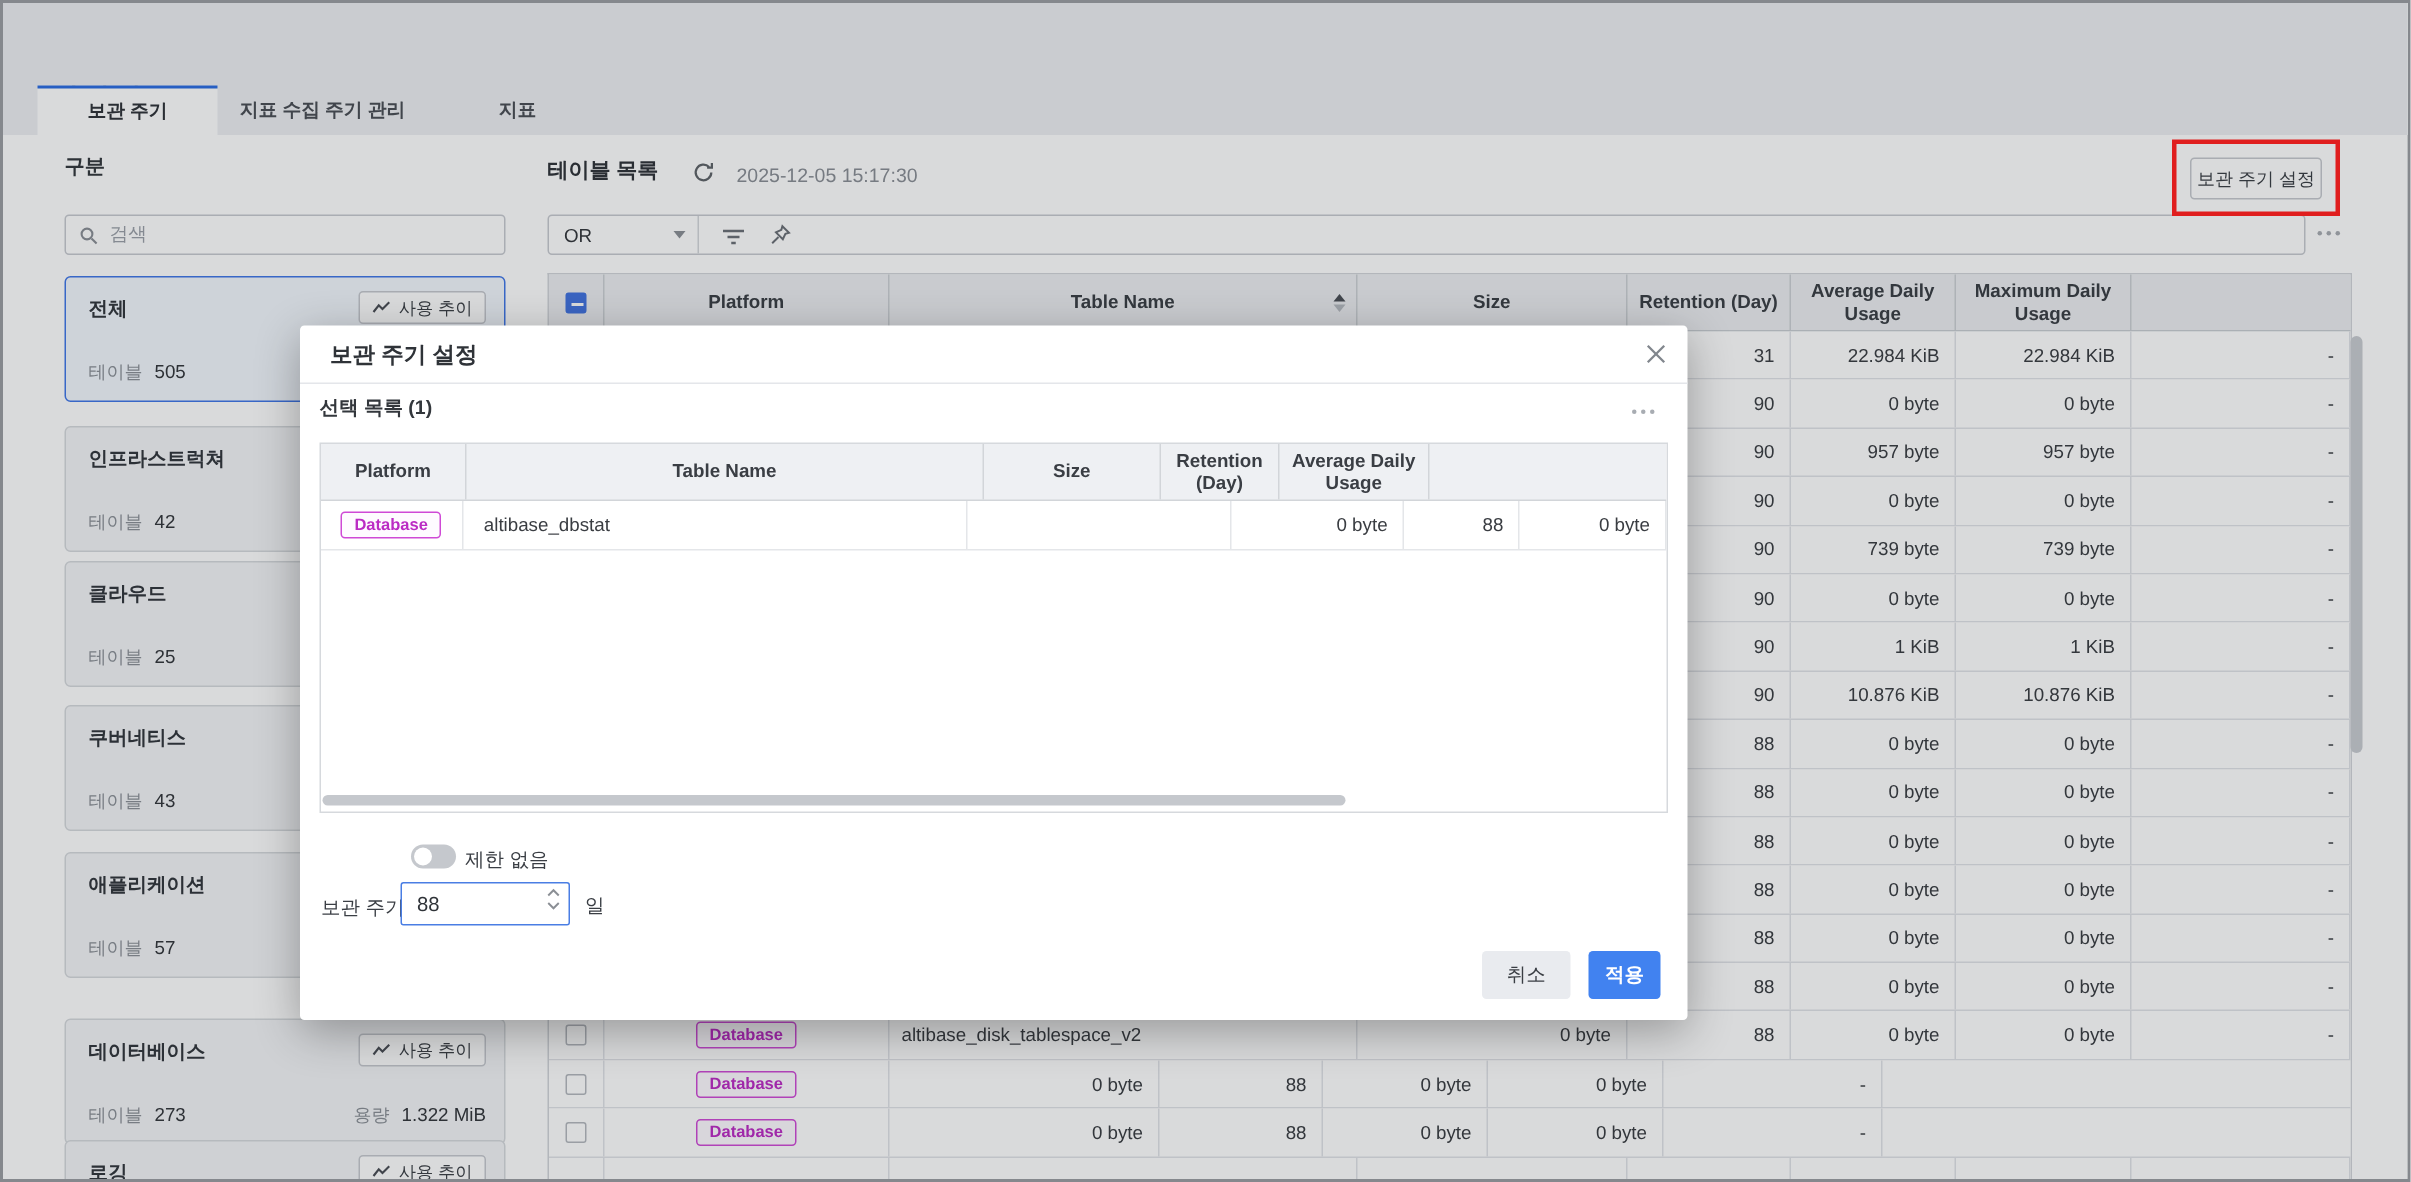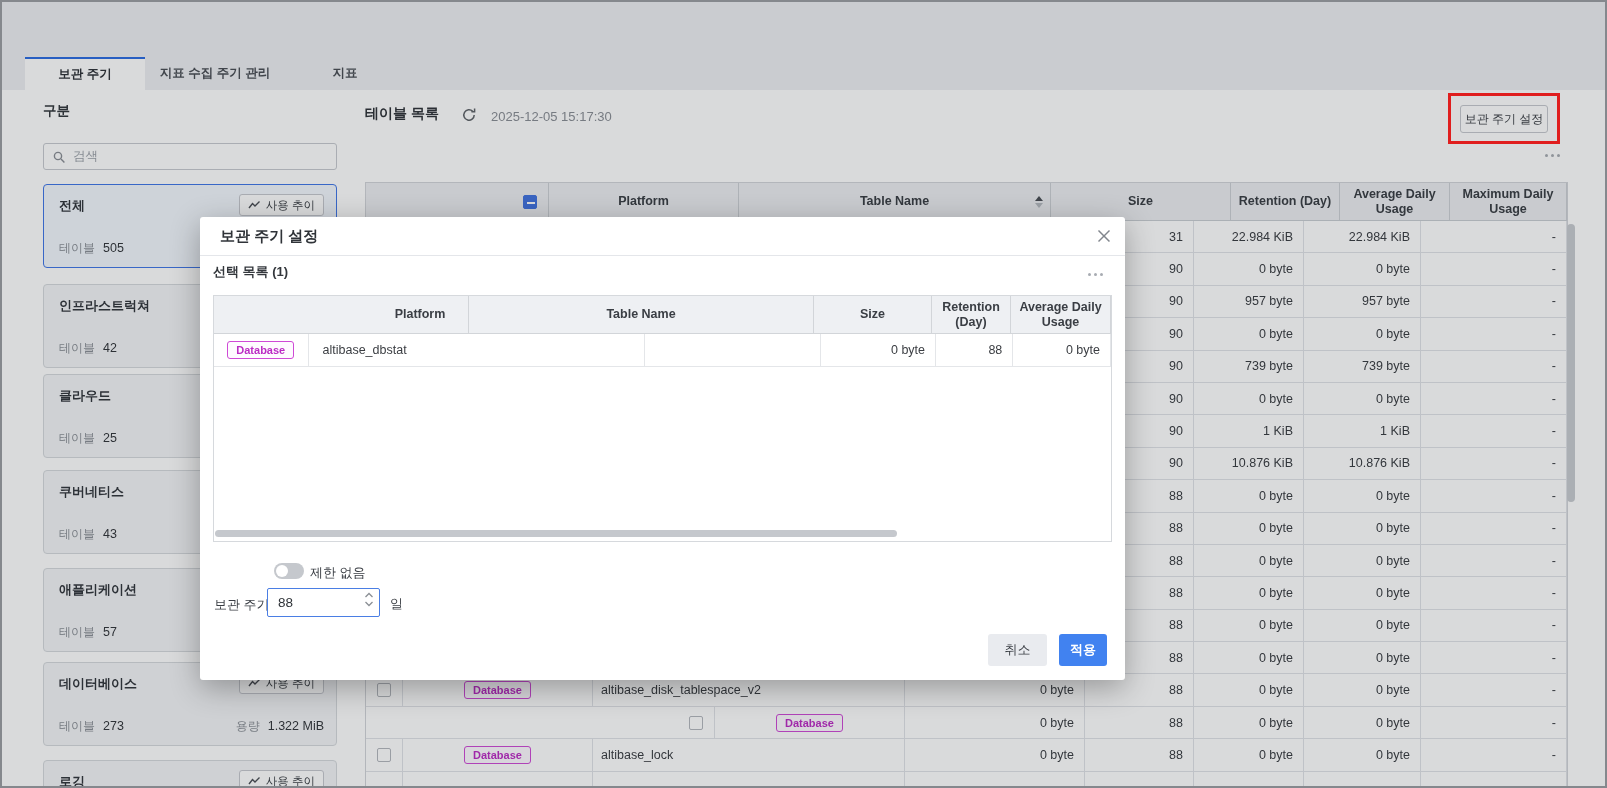--- a/index.html
+++ b/index.html
@@ -30,21 +30,21 @@
   .settings-btn{position:absolute;left:1458px;top:103px;width:88px;height:28px;background:#fff;border:1px solid #c6c9ce;border-radius:3px;font-size:12px;color:#3a3e44;display:flex;align-items:center;justify-content:center;box-sizing:border-box;cursor:pointer;}
   .red-box{position:absolute;left:1446px;top:91px;width:112px;height:51px;border:3px solid #e01e1e;box-sizing:border-box;z-index:40;pointer-events:none;}
   .filter-bar{position:absolute;left:363px;top:141px;width:1172px;height:27px;box-sizing:border-box;border:1px solid #c7cad0;border-radius:3px;background:#fff;display:flex;align-items:center;}
   .op-select{width:100px;height:100%;border-right:1px solid #d4d7db;display:flex;align-items:center;padding:0 8px 0 10px;box-sizing:border-box;cursor:pointer;}
   .op-select .val{font-size:12.5px;color:#33363b;flex:1;}
   .caret{width:0;height:0;border-left:4px solid transparent;border-right:4px solid transparent;border-top:5px solid #8b8f95;}
   .fbar-icon{margin-left:14px;cursor:pointer;display:flex;}
   .dots{position:absolute;display:flex;gap:3px;}
   .dots i{width:3px;height:3px;border-radius:50%;background:#a8acb2;}
   
-  .grid-row{display:flex;box-sizing:border-box;justify-content:flex-end;}
+  .grid-row{display:flex;box-sizing:border-box;}
   .cell{box-sizing:border-box;overflow:hidden;white-space:nowrap;display:flex;align-items:center;font-size:12.5px;color:#3a3d42;}
   .cell.hd{font-weight:bold;color:#3a3e44;justify-content:center;text-align:center;white-space:normal;line-height:1.15;position:relative;}
   .cell.num{justify-content:flex-end;padding-right:10px;}
   .cell.ctr{justify-content:center;}
   .cell.txt{padding-left:8px;}
   .badge{font-size:11px;font-weight:600;padding:2px 8px;border-radius:3px;border:1px solid;background:#fefbff;}
   .checkbox{width:14px;height:14px;box-sizing:border-box;border:1px solid #b4b8be;border-radius:2px;background:#fff;cursor:pointer;}
   .checkbox.ind{background:#4273e0;border-color:#4273e0;position:relative;}
   .checkbox.ind::after{content:"";position:absolute;left:3px;top:6px;width:8px;height:2px;background:#fff;}
   .sort{position:absolute;right:7px;top:50%;transform:translateY(-50%);display:flex;flex-direction:column;gap:2px;}
@@ -166,21 +166,21 @@
           <svg width="13" height="10" viewBox="0 0 13 10">
             <polyline points="1,8 4.5,3.5 7,6 11.5,1.5" fill="none" stroke="#4a4e55" stroke-width="1.4"></polyline>
           </svg>
           <span>사용 추이</span>
         </div>
         <div class="meta">
           <span class="mlab">테이블</span>
           <span class="mval">57</span>
         </div>
       </div>
-      <div class="card" style="top: 660px; padding-left: 12px;">
+      <div class="card" style="top: 677px; padding-left: 12px;">
         <div class="cname">데이터베이스</div>
         <div class="trend-btn">
           <svg width="13" height="10" viewBox="0 0 13 10">
             <polyline points="1,8 4.5,3.5 7,6 11.5,1.5" fill="none" stroke="#4a4e55" stroke-width="1.4"></polyline>
           </svg>
           <span>사용 추이</span>
         </div>
         <div class="meta">
           <span class="mlab">테이블</span>
           <span class="mval">273</span>
@@ -205,20 +205,39 @@
   <div class="main-title">테이블 목록</div>
   <div class="refresh">
     <svg width="16" height="16" viewBox="0 0 16 16">
         <path d="M13.2 8a5.2 5.2 0 1 1-1.5-3.7" fill="none" stroke="#5f6368" stroke-width="1.5"></path>
         <path d="M13.6 1.6 13.6 4.8 10.4 4.8" fill="none" stroke="#5f6368" stroke-width="1.5"></path>
       </svg>
   </div>
   <div class="timestamp">2025-12-05 15:17:30</div>
   <div class="settings-btn">보관 주기 설정</div>
 
+  <div class="filter-bar">
+    <div class="op-select">
+      <span class="val">OR</span>
+      <span class="caret"></span>
+    </div>
+    <span class="fbar-icon">
+      <svg width="18" height="16" viewBox="0 0 18 16">
+          <line x1="2" y1="5" x2="16" y2="5" stroke="#6b6f76" stroke-width="1.6"></line>
+          <line x1="5" y1="9" x2="13" y2="9" stroke="#6b6f76" stroke-width="1.6"></line>
+          <line x1="7.5" y1="13" x2="10.5" y2="13" stroke="#6b6f76" stroke-width="1.6"></line>
+        </svg>
+    </span>
+    <span class="fbar-icon">
+      <svg width="16" height="16" viewBox="0 0 16 16">
+          <path d="M9.6 1.8 14 6.2 11.6 6.9 9.9 10.5 5.3 5.9 8.9 4.2 Z" fill="none" stroke="#6b6f76" stroke-width="1.3"></path>
+          <line x1="7" y1="9" x2="2.8" y2="13.2" stroke="#6b6f76" stroke-width="1.3"></line>
+        </svg>
+    </span>
+  </div>
   <div class="dots" style="left:1543px;top:152px;">
       <i></i>
       <i></i>
       <i></i>
     </div>
 
   <div class="main-table" id="main-table">
       <div class="grid-row hrow">
         <div class="cell hd ctr" style="width: 37px;">
           <div class="checkbox ind"></div>
@@ -413,21 +432,20 @@
         <div class="cell num" style="width: 117px;">0 byte</div>
         <div class="cell num" style="width: 146px;">-</div>
       </div>
       <div class="grid-row drow">
         <div class="cell ctr" style="width: 37px;">
           <div class="checkbox"></div>
         </div>
         <div class="cell ctr" style="width: 190px;">
           <span class="badge" style="color: rgb(187, 44, 196); border-color: rgb(207, 74, 214);">Database</span>
         </div>
-        <div class="cell txt" style="width: 312px;">altibase_lock</div>
         <div class="cell num" style="width: 180px;">0 byte</div>
         <div class="cell num" style="width: 109px;">88</div>
         <div class="cell num" style="width: 110px;">0 byte</div>
         <div class="cell num" style="width: 117px;">0 byte</div>
         <div class="cell num" style="width: 146px;">-</div>
       </div>
       <div class="grid-row drow">
         <div class="cell ctr" style="width: 37px;"></div>
         <div class="cell ctr" style="width: 190px;"></div>
         <div class="cell txt" style="width: 312px;"></div>

